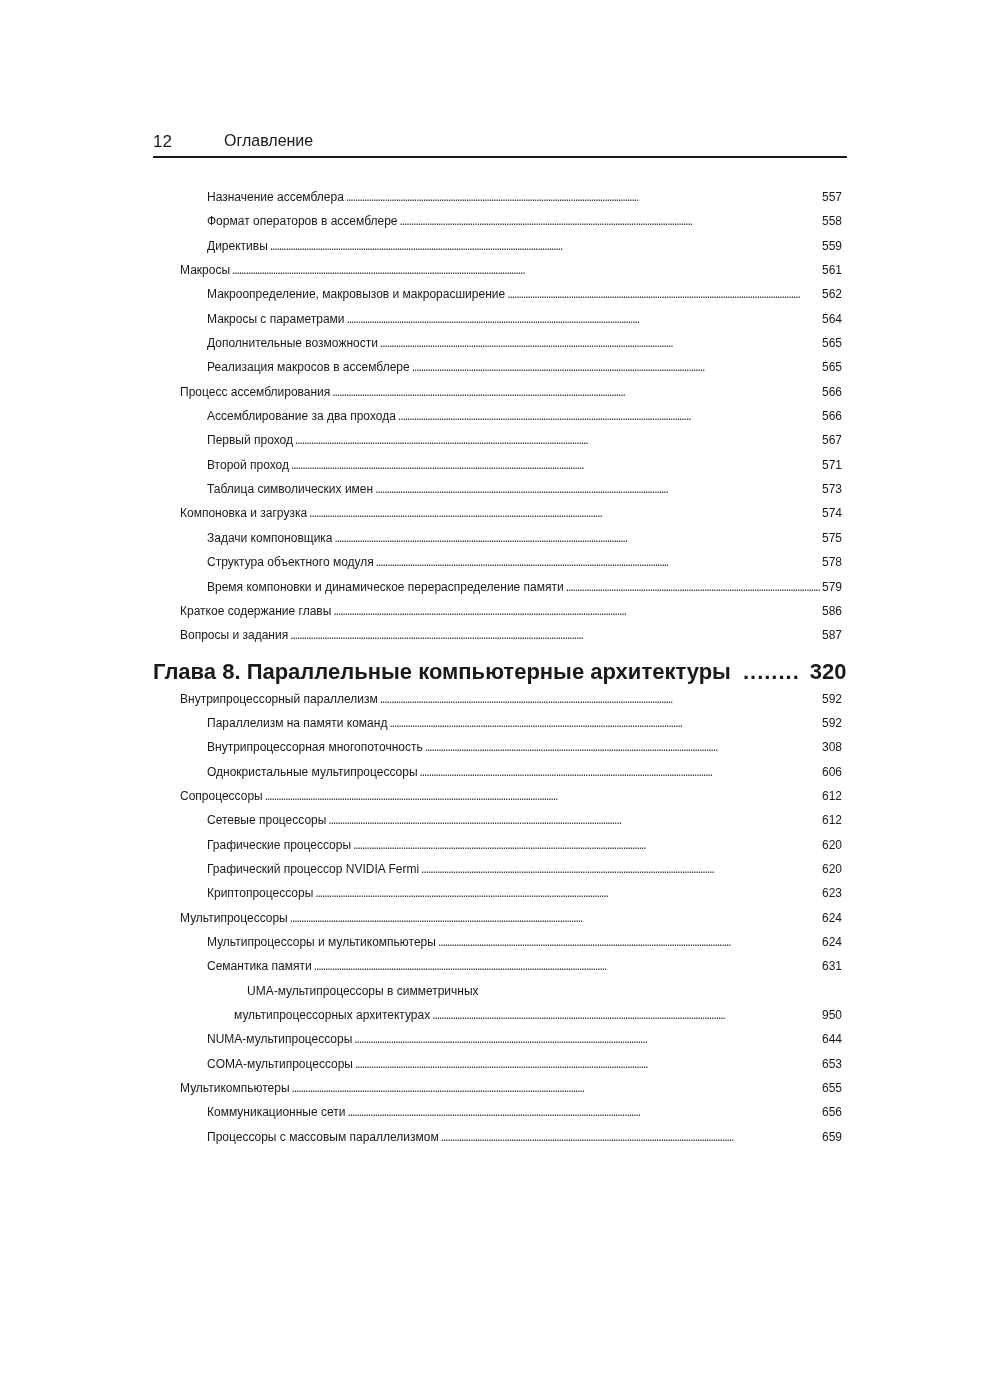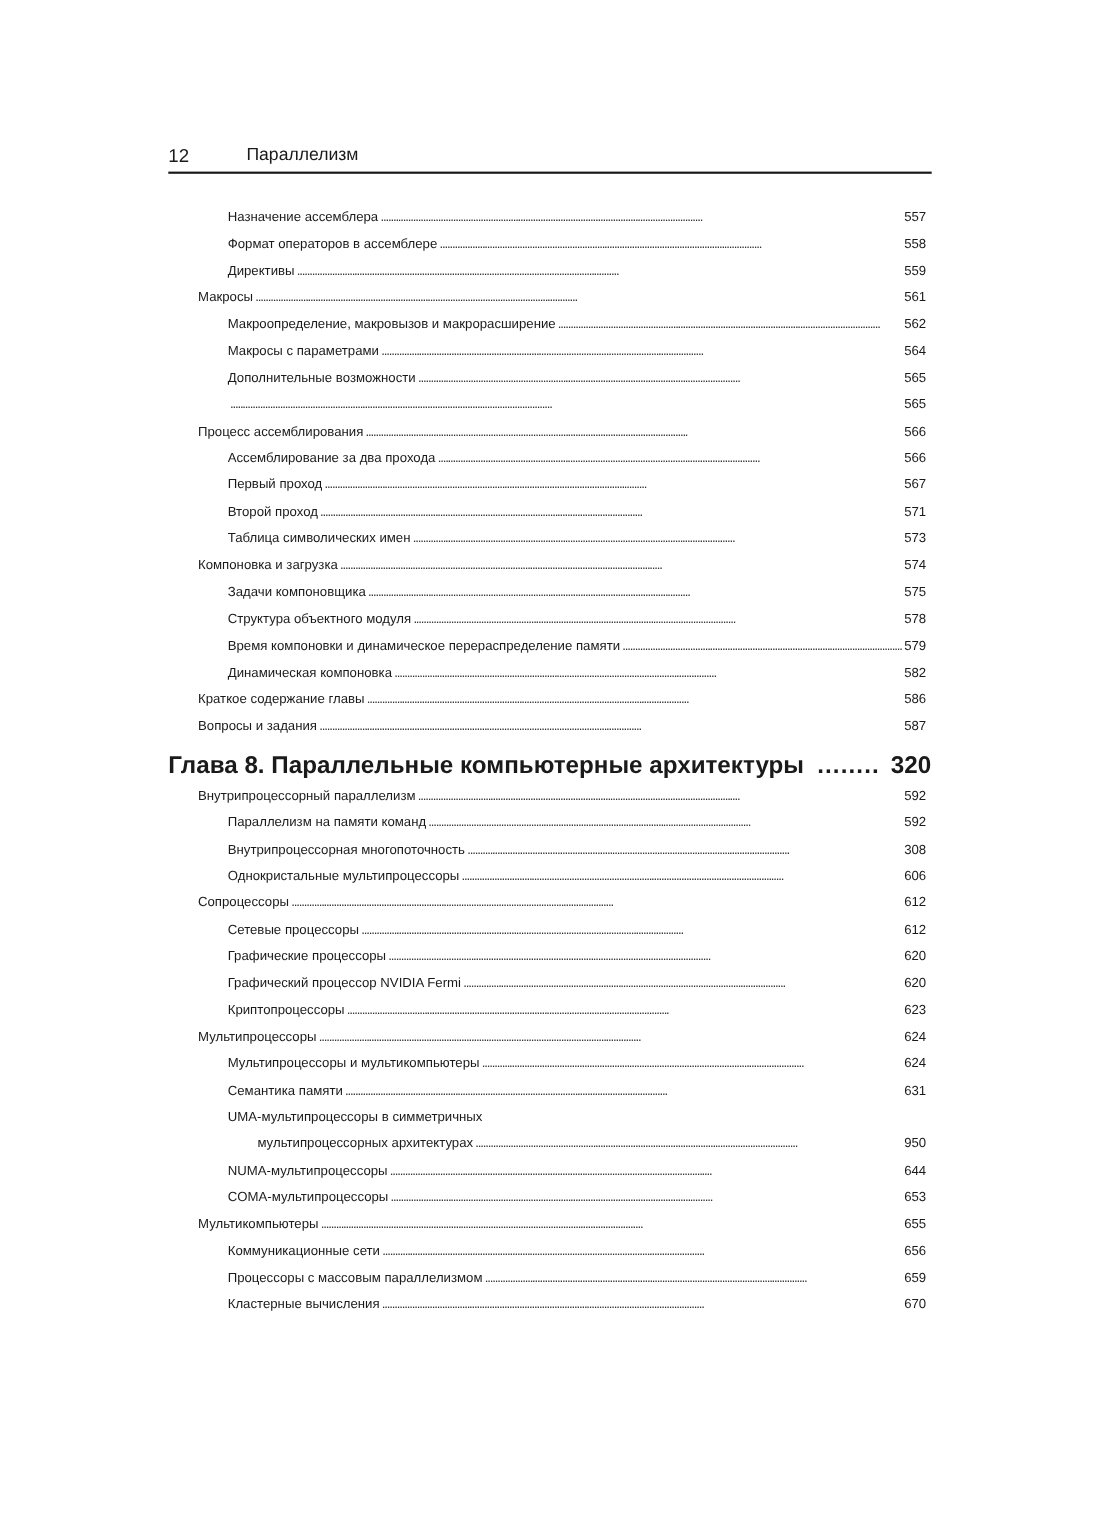--- a/index.html
+++ b/index.html
@@ -11,33 +11,33 @@
   .header-rule { position:absolute; left:153px; top:156px; width:694px; height:2px; background:#1a1a1a; }
   .toc { position:absolute; left:153px; top:185px; width:689px; }
   .entry { display:flex; align-items:center; font-size:12px; height:24.35px; line-height:24.35px; white-space:nowrap; }
   .entry.l1 { padding-left:27px; }
   .entry.l2 { padding-left:54px; }
   .entry .label { flex:0 0 auto; }
   .entry .leader { flex:1 1 auto; overflow:hidden; margin:0 2px; color:#333; letter-spacing:1.1px; }
   .entry .leader::after { content:". . . . . . . . . . . . . . . . . . . . . . . . . . . . . . . . . . . . . . . . . . . . . . . . . . . . . . . . . . . . . . . . . . . . . . . . . . . . . . . . . . . . . . . . . . . . . . . . . . . . . . . . . . . . . . . . . . . . . . . . . . . . . . . . ."; letter-spacing:-2.2px; }
   .entry .page { flex:0 0 auto; }
   .entry.wrap { display:block; height:auto; }
-  .entry.wrap .first { display:block; height:24.35px; }
+  .entry.wrap .first { display:block; height:24.35px;margin-left:40px; }
   .entry.wrap .second { display:flex; align-items:baseline; padding-left:27px; height:24.35px; }
   .chapter { display:flex; align-items:baseline; font-size:22px; font-weight:bold; height:24px; line-height:24px; margin-top:12px; margin-bottom:3px; white-space:nowrap; }
   .chapter .label { flex:0 0 auto; }
   .chapter .leader { flex:0 0 auto; margin:0 10px 0 12px; letter-spacing:1px; }
   .chapter .page { flex:0 0 auto; }
 </style>
 </head>
 <body>
 
 <div class="page-header">
   <span class="page-num">12</span>
-  <span class="running-title">Параллелизм</span>
+  <span class="running-title">Оглавление</span>
 </div>
 <div class="header-rule"></div>
 
 <div class="toc">
   <div id="section-a">
       <div class="entry l2">
         <span class="label">Назначение ассемблера</span>
         <span class="leader"></span>
         <span class="page">557</span>
       </div>
@@ -65,20 +65,21 @@
         <span class="label">Макросы с параметрами</span>
         <span class="leader"></span>
         <span class="page">564</span>
       </div>
       <div class="entry l2">
         <span class="label">Дополнительные возможности</span>
         <span class="leader"></span>
         <span class="page">565</span>
       </div>
       <div class="entry l2">
+        <span class="label">Реализация макросов в ассемблере</span>
         <span class="leader"></span>
         <span class="page">565</span>
       </div>
       <div class="entry l1">
         <span class="label">Процесс ассемблирования</span>
         <span class="leader"></span>
         <span class="page">566</span>
       </div>
       <div class="entry l2">
         <span class="label">Ассемблирование за два прохода</span>
@@ -112,25 +113,20 @@
       </div>
       <div class="entry l2">
         <span class="label">Структура объектного модуля</span>
         <span class="leader"></span>
         <span class="page">578</span>
       </div>
       <div class="entry l2">
         <span class="label">Время компоновки и динамическое перераспределение памяти</span>
         <span class="leader"></span>
         <span class="page">579</span>
-      </div>
-      <div class="entry l2">
-        <span class="label">Динамическая компоновка</span>
-        <span class="leader"></span>
-        <span class="page">582</span>
       </div>
       <div class="entry l1">
         <span class="label">Краткое содержание главы</span>
         <span class="leader"></span>
         <span class="page">586</span>
       </div>
       <div class="entry l1">
         <span class="label">Вопросы и задания</span>
         <span class="leader"></span>
         <span class="page">587</span>
@@ -228,19 +224,14 @@
       <div class="entry l2">
         <span class="label">Коммуникационные сети</span>
         <span class="leader"></span>
         <span class="page">656</span>
       </div>
       <div class="entry l2">
         <span class="label">Процессоры с массовым параллелизмом</span>
         <span class="leader"></span>
         <span class="page">659</span>
       </div>
-      <div class="entry l2">
-        <span class="label">Кластерные вычисления</span>
-        <span class="leader"></span>
-        <span class="page">670</span>
-      </div>
     </div>
 </div>
 
 </body></html>

